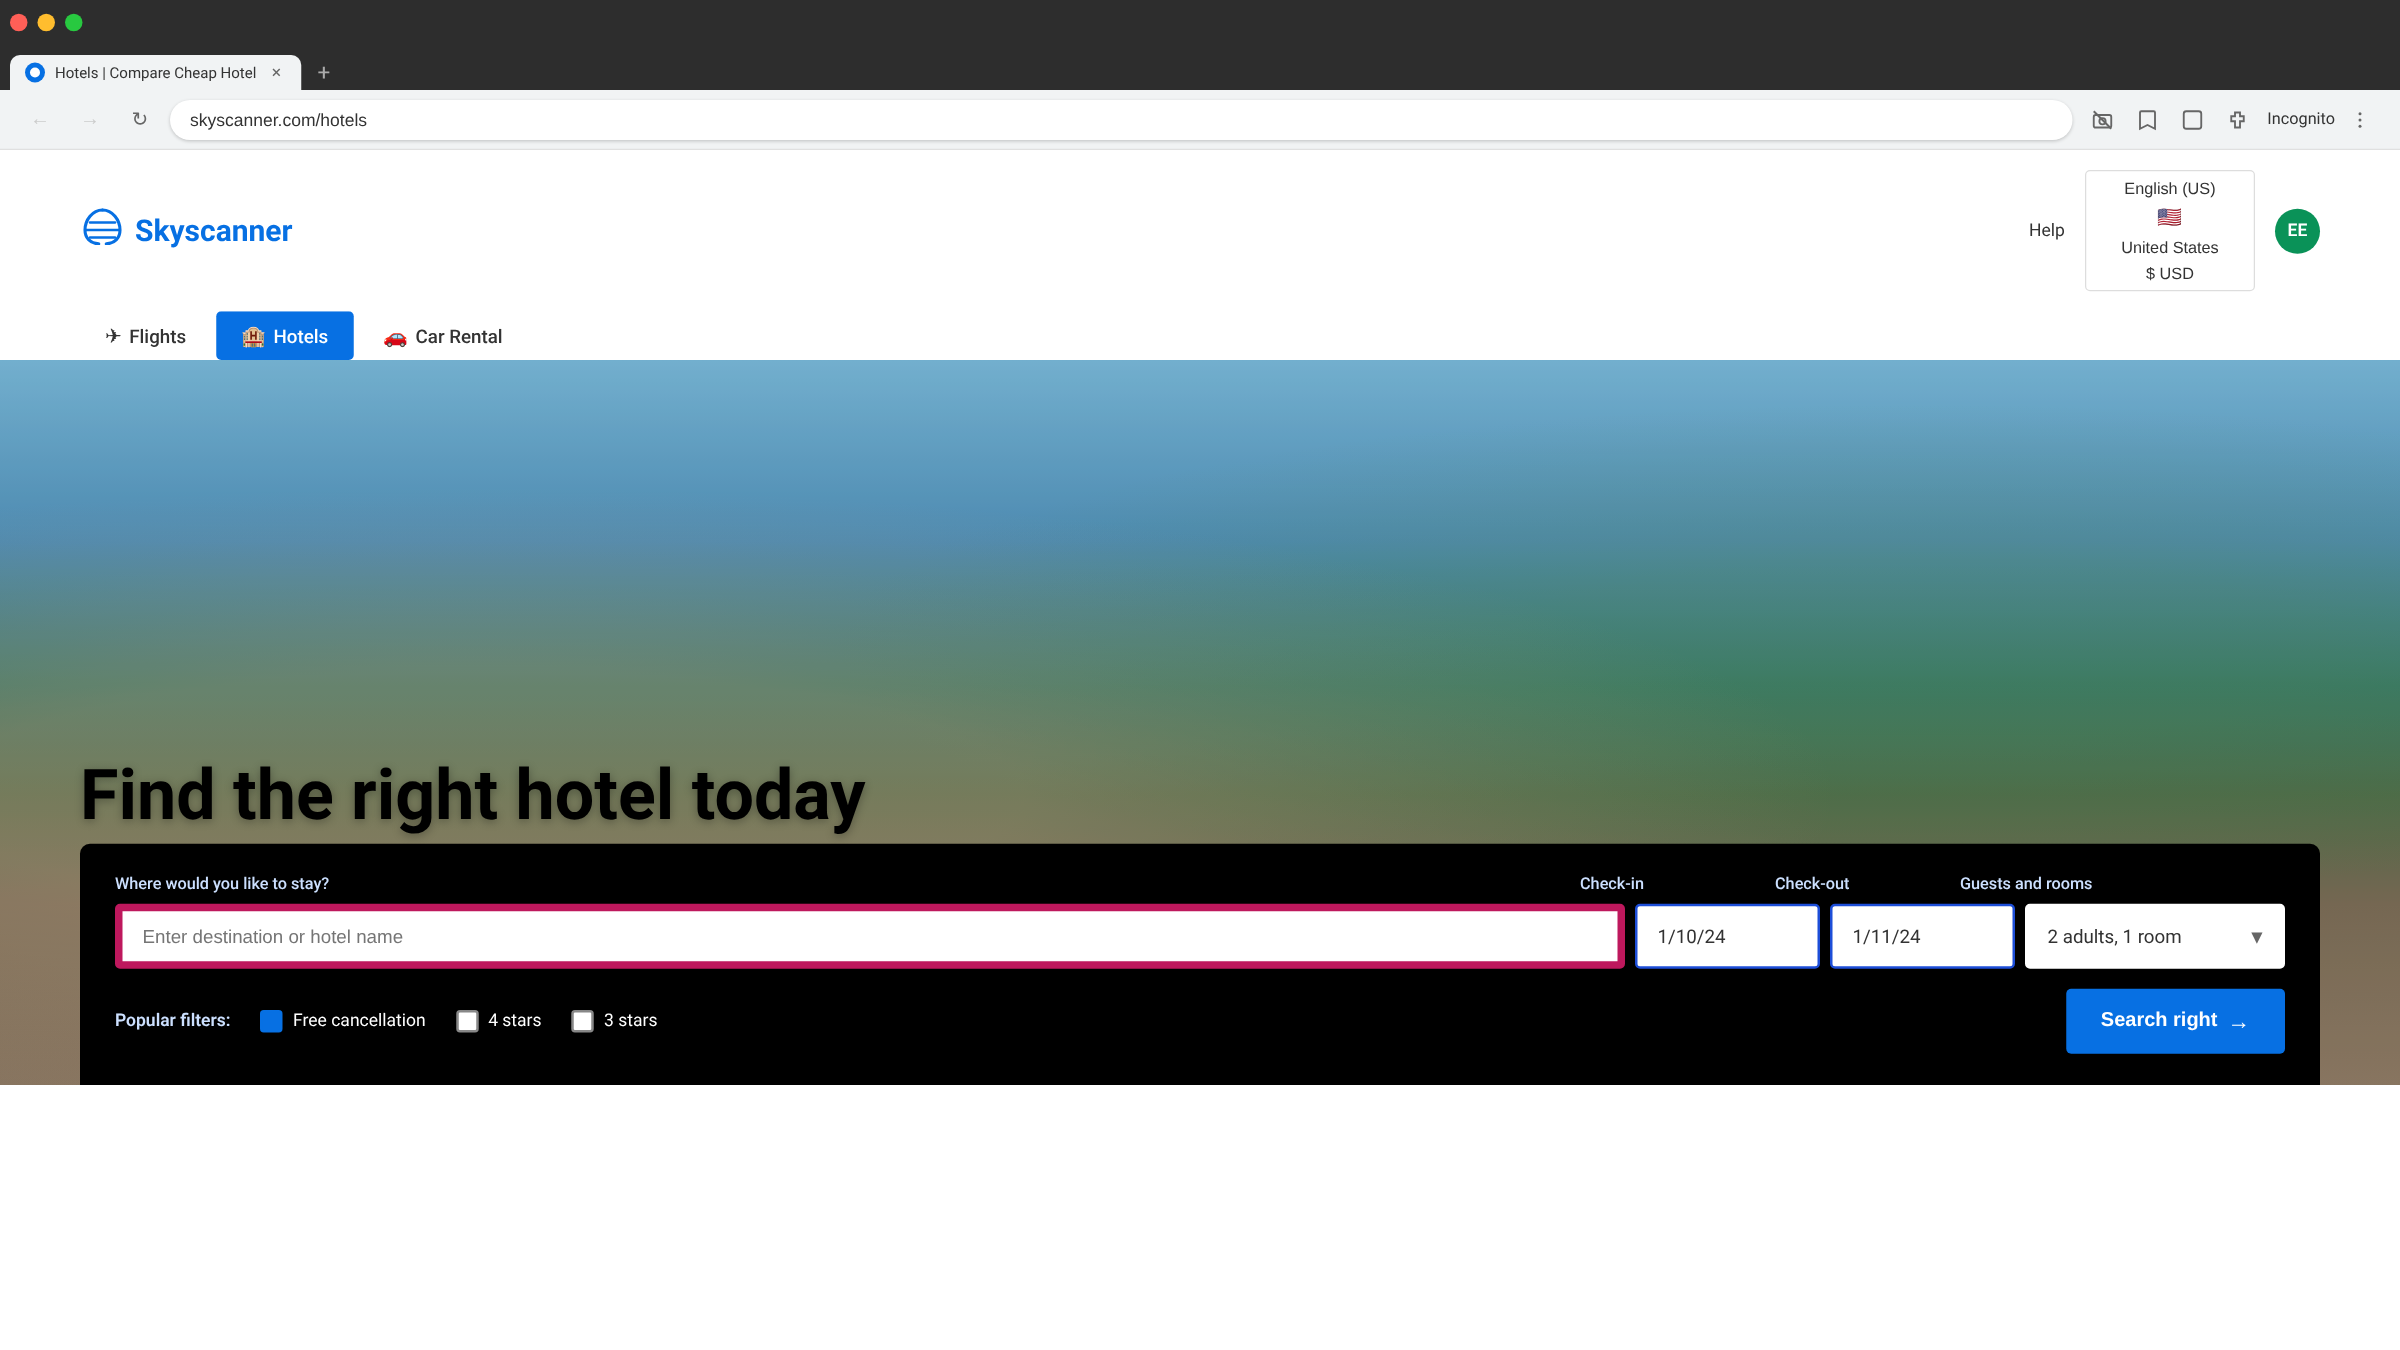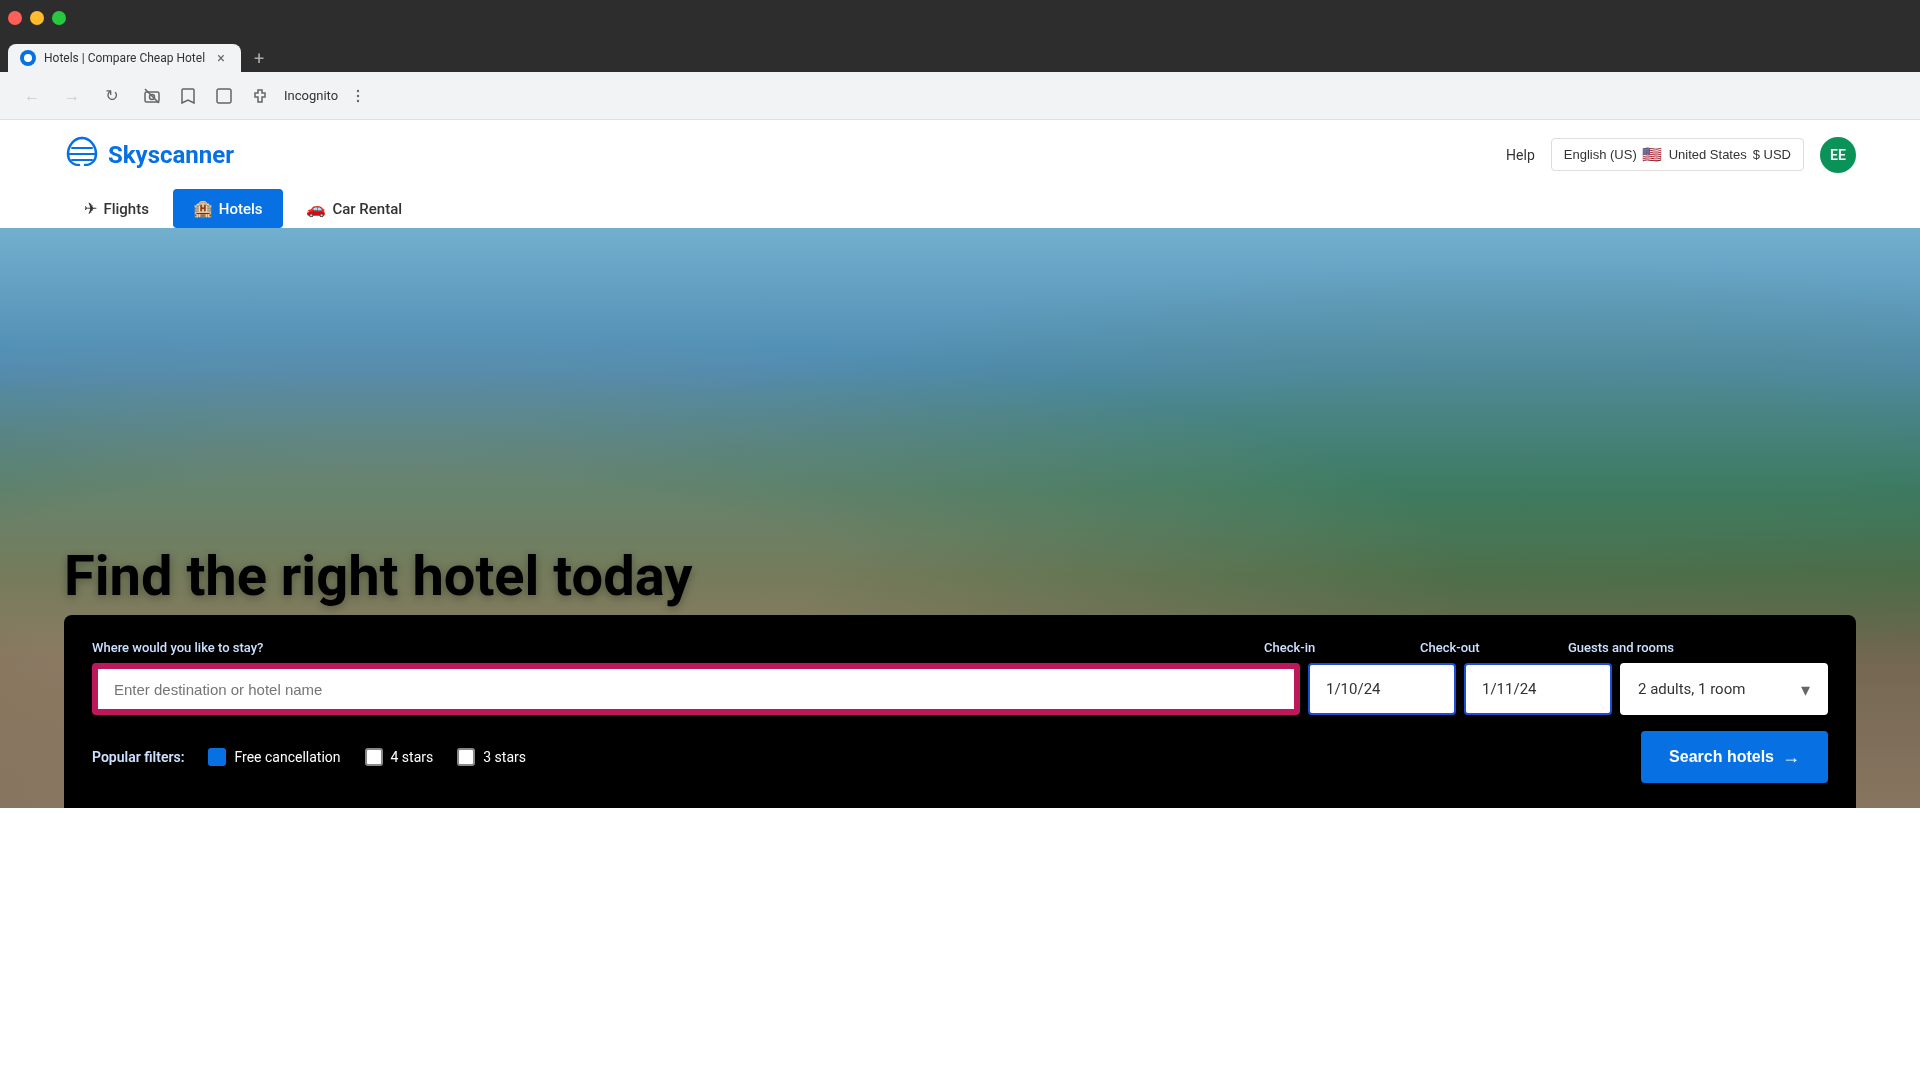--- a/index.html
+++ b/index.html
@@ -30,21 +30,21 @@
     
     .page { background: #fff; position: relative; }
 
     
     .site-header { display: flex; align-items: center; justify-content: space-between; padding: 16px 64px; background: #fff; position: relative; z-index: 10; }
     .logo { display: flex; align-items: center; gap: 8px; }
     .logo-icon { color: #0770e3; font-size: 28px; }
     .logo-text { font-size: 24px; font-weight: 700; color: #0770e3; }
     .header-right { display: flex; align-items: center; gap: 16px; }
     .help-link { font-size: 14px; color: #333; text-decoration: none; }
-    .locale-btn { display: flex; align-items: center; gap: 6px; padding: 6px 12px; border: 1px solid #ddd; border-radius: 4px; background: #fff; cursor: pointer; font-size: 13px; color: #333; }
+    .locale-btn { display: flex; align-items: center; gap: 6px; padding: 6px 28px; border: 1px solid #ddd; border-radius: 4px; background: #fff; cursor: pointer; font-size: 13px; color: #333; flex-direction: column; }
     .flag { font-size: 16px; }
     .avatar { width: 36px; height: 36px; border-radius: 50%; background: #0a9258; display: flex; align-items: center; justify-content: center; color: #fff; font-size: 14px; font-weight: 600; cursor: pointer; }
 
     
     .nav-tabs { display: flex; gap: 4px; padding: 0 64px; background: #fff; }
     .nav-tab { display: flex; align-items: center; gap: 6px; padding: 10px 20px; border-radius: 4px; cursor: pointer; font-size: 15px; font-weight: 500; text-decoration: none; color: #333; }
     .nav-tab.active { background: #0770e3; color: #fff; }
     .nav-tab-icon { font-size: 16px; }
 
     
@@ -111,20 +111,21 @@
       <span class="tab-title">Hotels | Compare Cheap Hotel</span>
       <span class="tab-close">×</span>
     </div>
     <div class="new-tab-btn">+</div>
   </div>
 
   <div class="browser-toolbar">
     <button class="nav-btn disabled">←</button>
     <button class="nav-btn disabled">→</button>
     <button class="nav-btn">↻</button>
+    <input class="address-bar" type="text" value="skyscanner.com/hotels" style="">
     <div class="toolbar-actions">
       <button class="toolbar-icon-btn">
         <svg width="18" height="18" viewBox="0 0 18 18" fill="none">
             <path d="M2 2L16 16" stroke="#666" stroke-width="1.5"></path>
             <rect x="2" y="5" width="14" height="10" rx="1.5" stroke="#666" stroke-width="1.5" fill="none"></rect>
             <circle cx="9" cy="10" r="2.5" stroke="#666" stroke-width="1.5" fill="none"></circle>
           </svg>
       </button>
       <button class="toolbar-icon-btn">
         <svg width="18" height="18" viewBox="0 0 18 18" fill="none">
@@ -229,19 +230,19 @@
         </div>
         <div class="filter-item">
           <div class="filter-checkbox"></div>
           <span class="filter-text">4 stars</span>
         </div>
         <div class="filter-item">
           <div class="filter-checkbox"></div>
           <span class="filter-text">3 stars</span>
         </div>
         <button class="search-btn">
-          <span>Search hotels</span>
+          <span>Search right</span>
           <span class="search-btn-icon">→</span>
         </button>
       </div>
     </div>
   </div>
 </div>
 
 </body></html>

